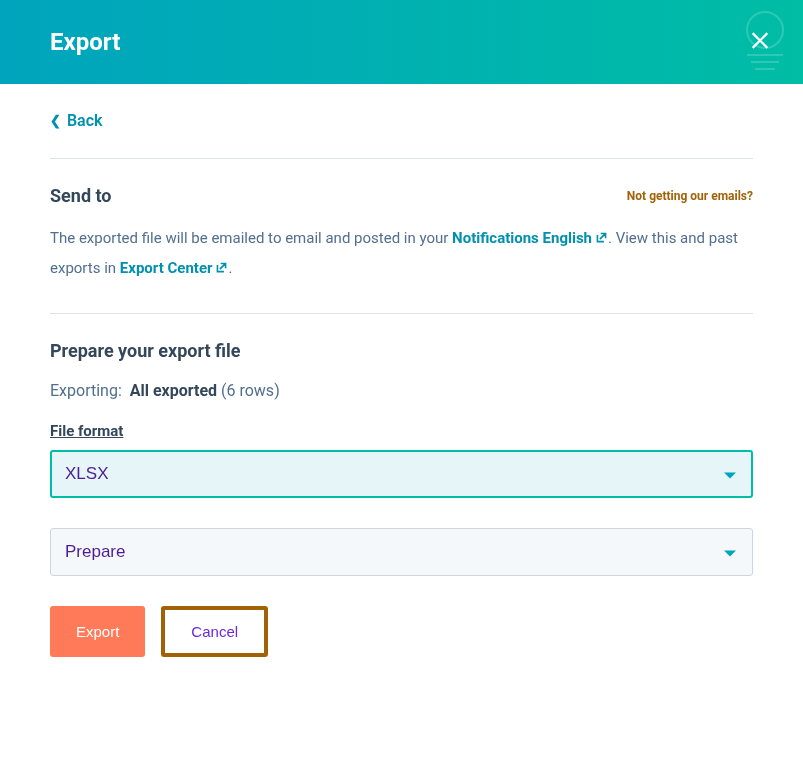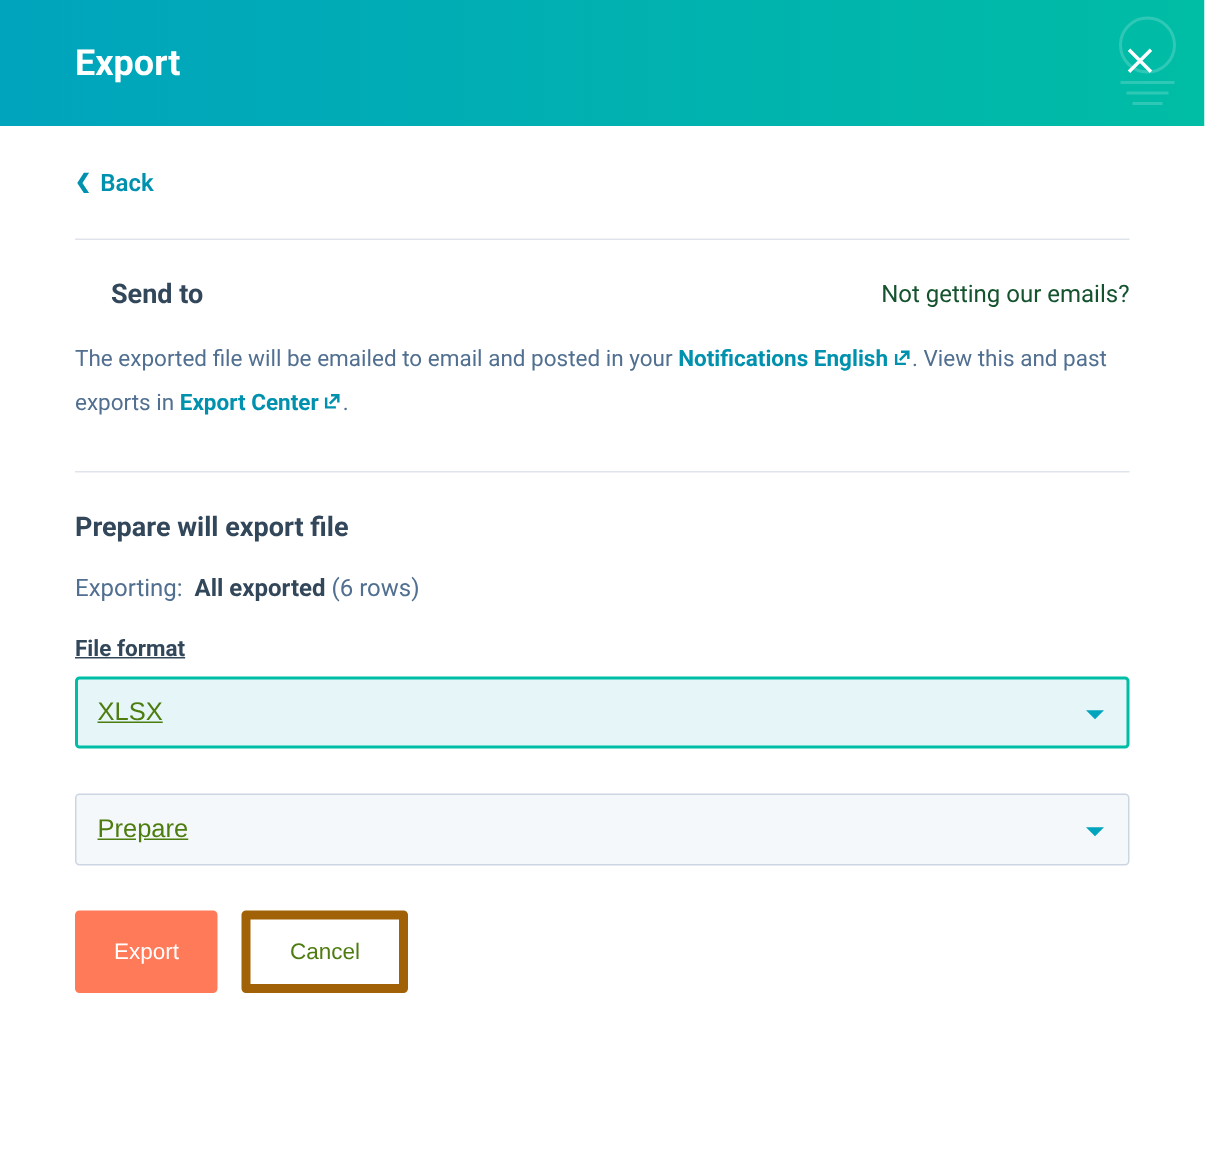--- a/index.html
+++ b/index.html
@@ -43,32 +43,32 @@
       display: inline-flex;
       align-items: center;
       gap: 6px;
     }
     .back-link .chev { font-size: 13px; }
     .divider { border: none; border-top: 1px solid #dfe3eb; margin: 28px 0 26px; }
     .divider2 { border: none; border-top: 1px solid #dfe3eb; margin: 30px 0 26px; }
     .section-row {
       display: flex;
       justify-content: space-between;
+      align-items: center;
       margin-bottom: 18px;
-      margin-left: 24px;
     }
     .section-heading {
       font-size: 18px;
       font-weight: 700;
       color: #33475b;
     }
     .email-help {
-      color: #14532d;
-      font-size: 16px;
-      font-weight: 400;
+      color: #a16207;
+      font-size: 12px;
+      font-weight: 700;
       text-decoration: none;
       cursor: pointer;
     }
     .desc {
       color: #516f90;
       font-size: 15px;
       line-height: 1.9;
     }
     .desc .inline-link {
       color: #0091ae;
@@ -107,28 +107,27 @@
       font-weight: 700;
       font-style: italic;
       font-family: Georgia, serif;
     }
     .select-wrap { position: relative; margin-bottom: 30px; }
     .select-wrap.last { margin-bottom: 30px; }
     .select {
       width: 100%;
       padding: 13px 40px 13px 14px;
       font-size: 17px;
-      color: #4d7c0f;
+      color: #4c1d95;
       background: #f5f8fa;
       border: 1px solid #cbd6e2;
       border-radius: 3px;
       cursor: pointer;
       text-align: left;
       position: relative;
-      text-decoration: underline;
     }
     .select.focused {
       background: #e5f5f8;
       border: 2px solid #00bda5;
       padding: 12px 39px 12px 13px;
     }
     .caret {
       position: absolute;
       right: 16px;
       top: 50%;
@@ -141,21 +140,21 @@
     .btn-row { display: flex; gap: 16px; }
     .btn {
       padding: 13px 26px;
       font-size: 15px;
       font-weight: 500;
       border-radius: 3px;
       cursor: pointer;
       border: none;
     }
     .btn-primary { background: #ff7a59; color: #fff; }
-    .btn-secondary { background: #fff; color: #4d7c0f; border: 6px solid #a16207; text-align: center; }
+    .btn-secondary { background: #fff; color: #6d28d9; border: 4px solid #a16207; text-align: center; }
     .deco-block {
       position: absolute;
       right: 6px;
       top: 0;
       width: 64px;
       height: 82px;
       opacity: 0.18;
       pointer-events: none;
     }
     .deco-block svg { width: 100%; height: 100%; }
@@ -199,21 +198,21 @@
   <p class="desc">
     <span>The exported file will be emailed to email and posted in your </span><a class="inline-link"><span>Notifications English</span><span class="ext-icon"><svg viewBox="0 0 16 16">
             <path d="M7 3 H13 V9 M13 3 L6 10 M11 13 H3 V5"></path>
           </svg></span></a><span>. View this and past exports in </span><a class="inline-link"><span>Export Center</span><span class="ext-icon"><svg viewBox="0 0 16 16">
             <path d="M7 3 H13 V9 M13 3 L6 10 M11 13 H3 V5"></path>
           </svg></span></a><span>.</span>
   </p>
 
   <hr class="divider2">
 
-  <div class="section-heading" style="margin-bottom:20px;">Prepare will export file</div>
+  <div class="section-heading" style="margin-bottom:20px;">Prepare your export file</div>
 
   <div class="exporting-line">
     <span>Exporting:</span>
     &nbsp;<span class="strong">All exported</span>
     <span>(6 rows)</span>
   </div>
 
   <div class="field-label">File format</div>
   <div class="select-wrap">
     <button class="select focused">

